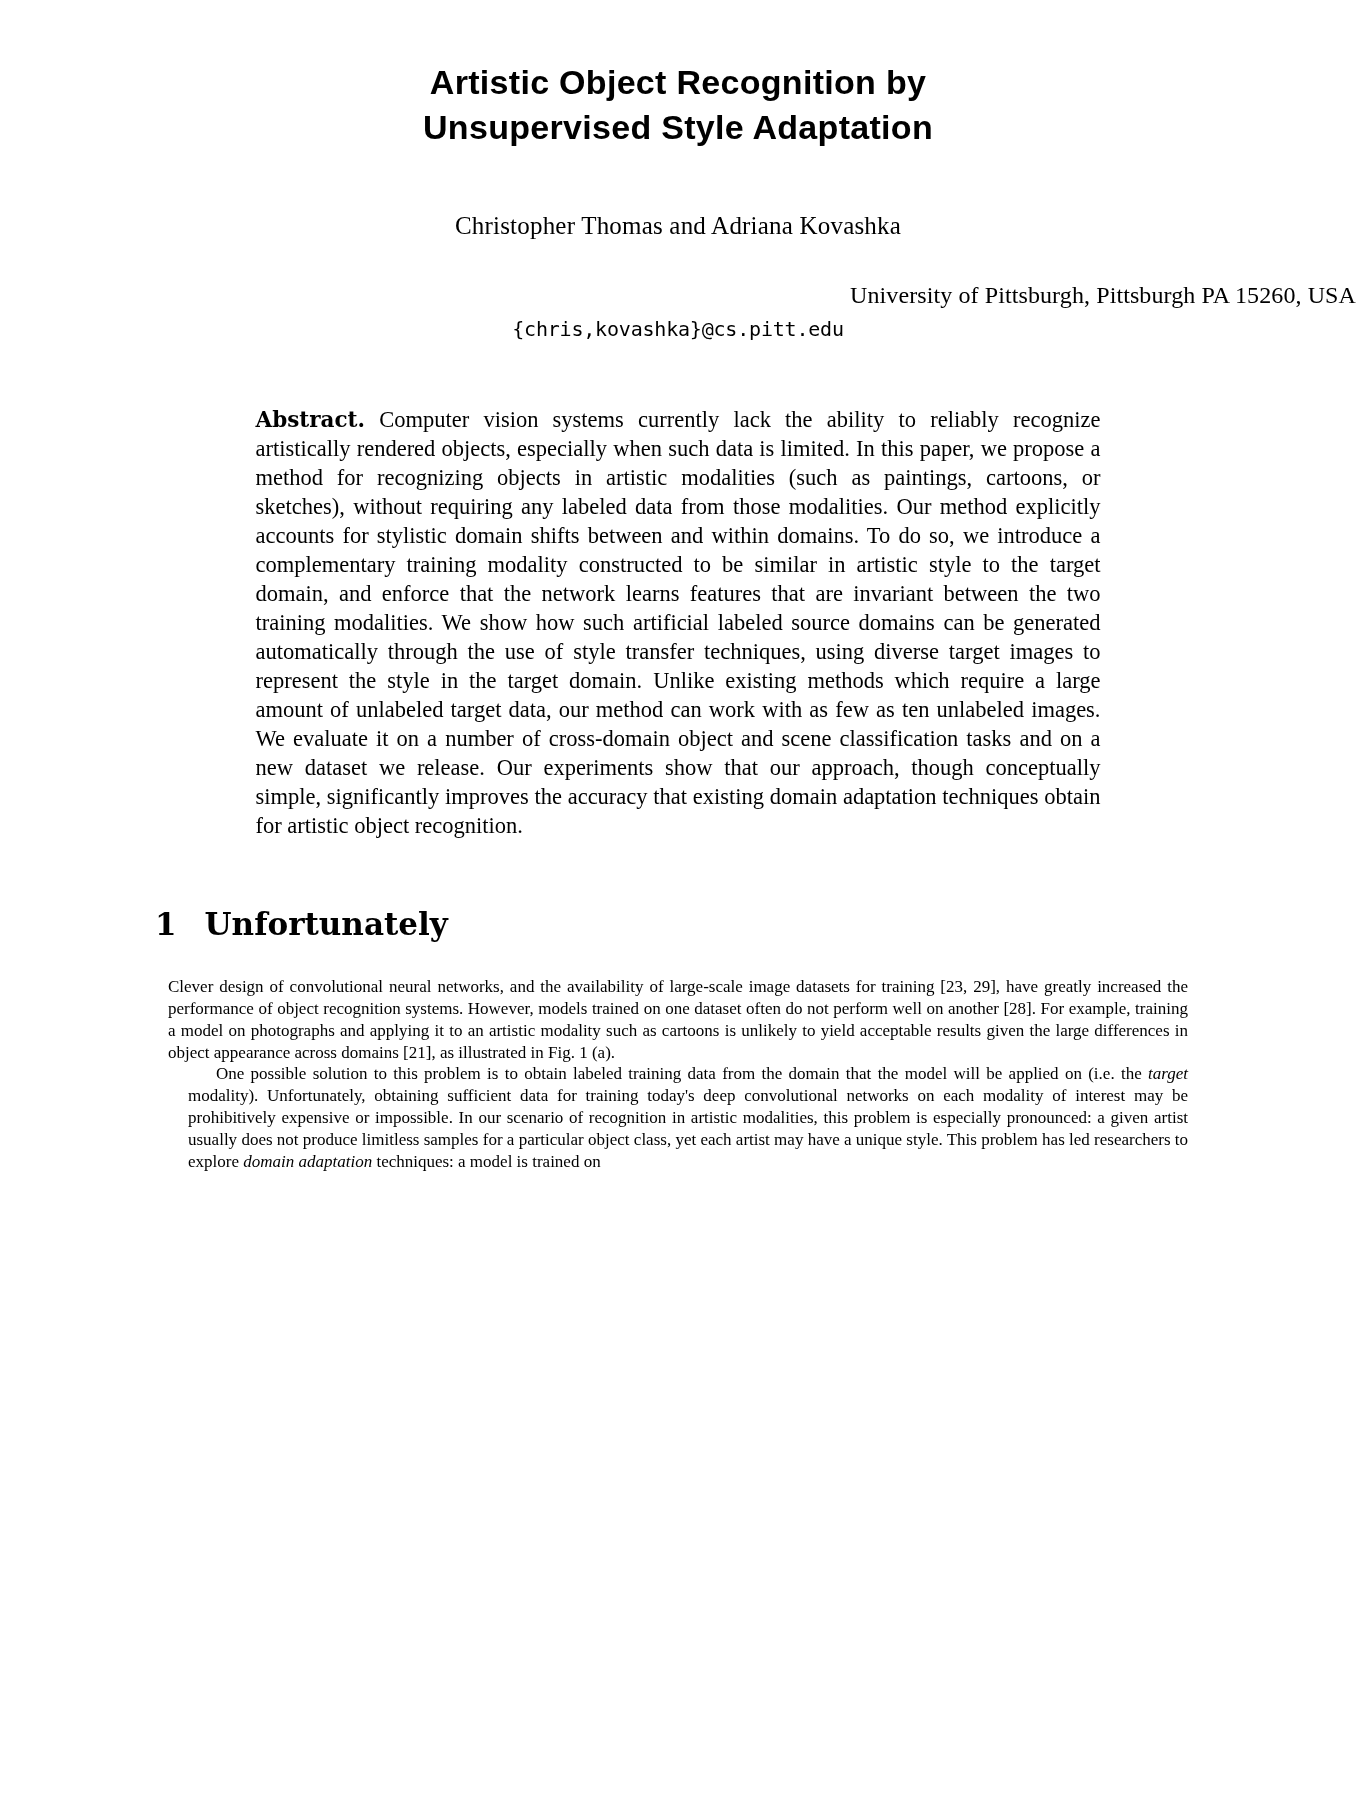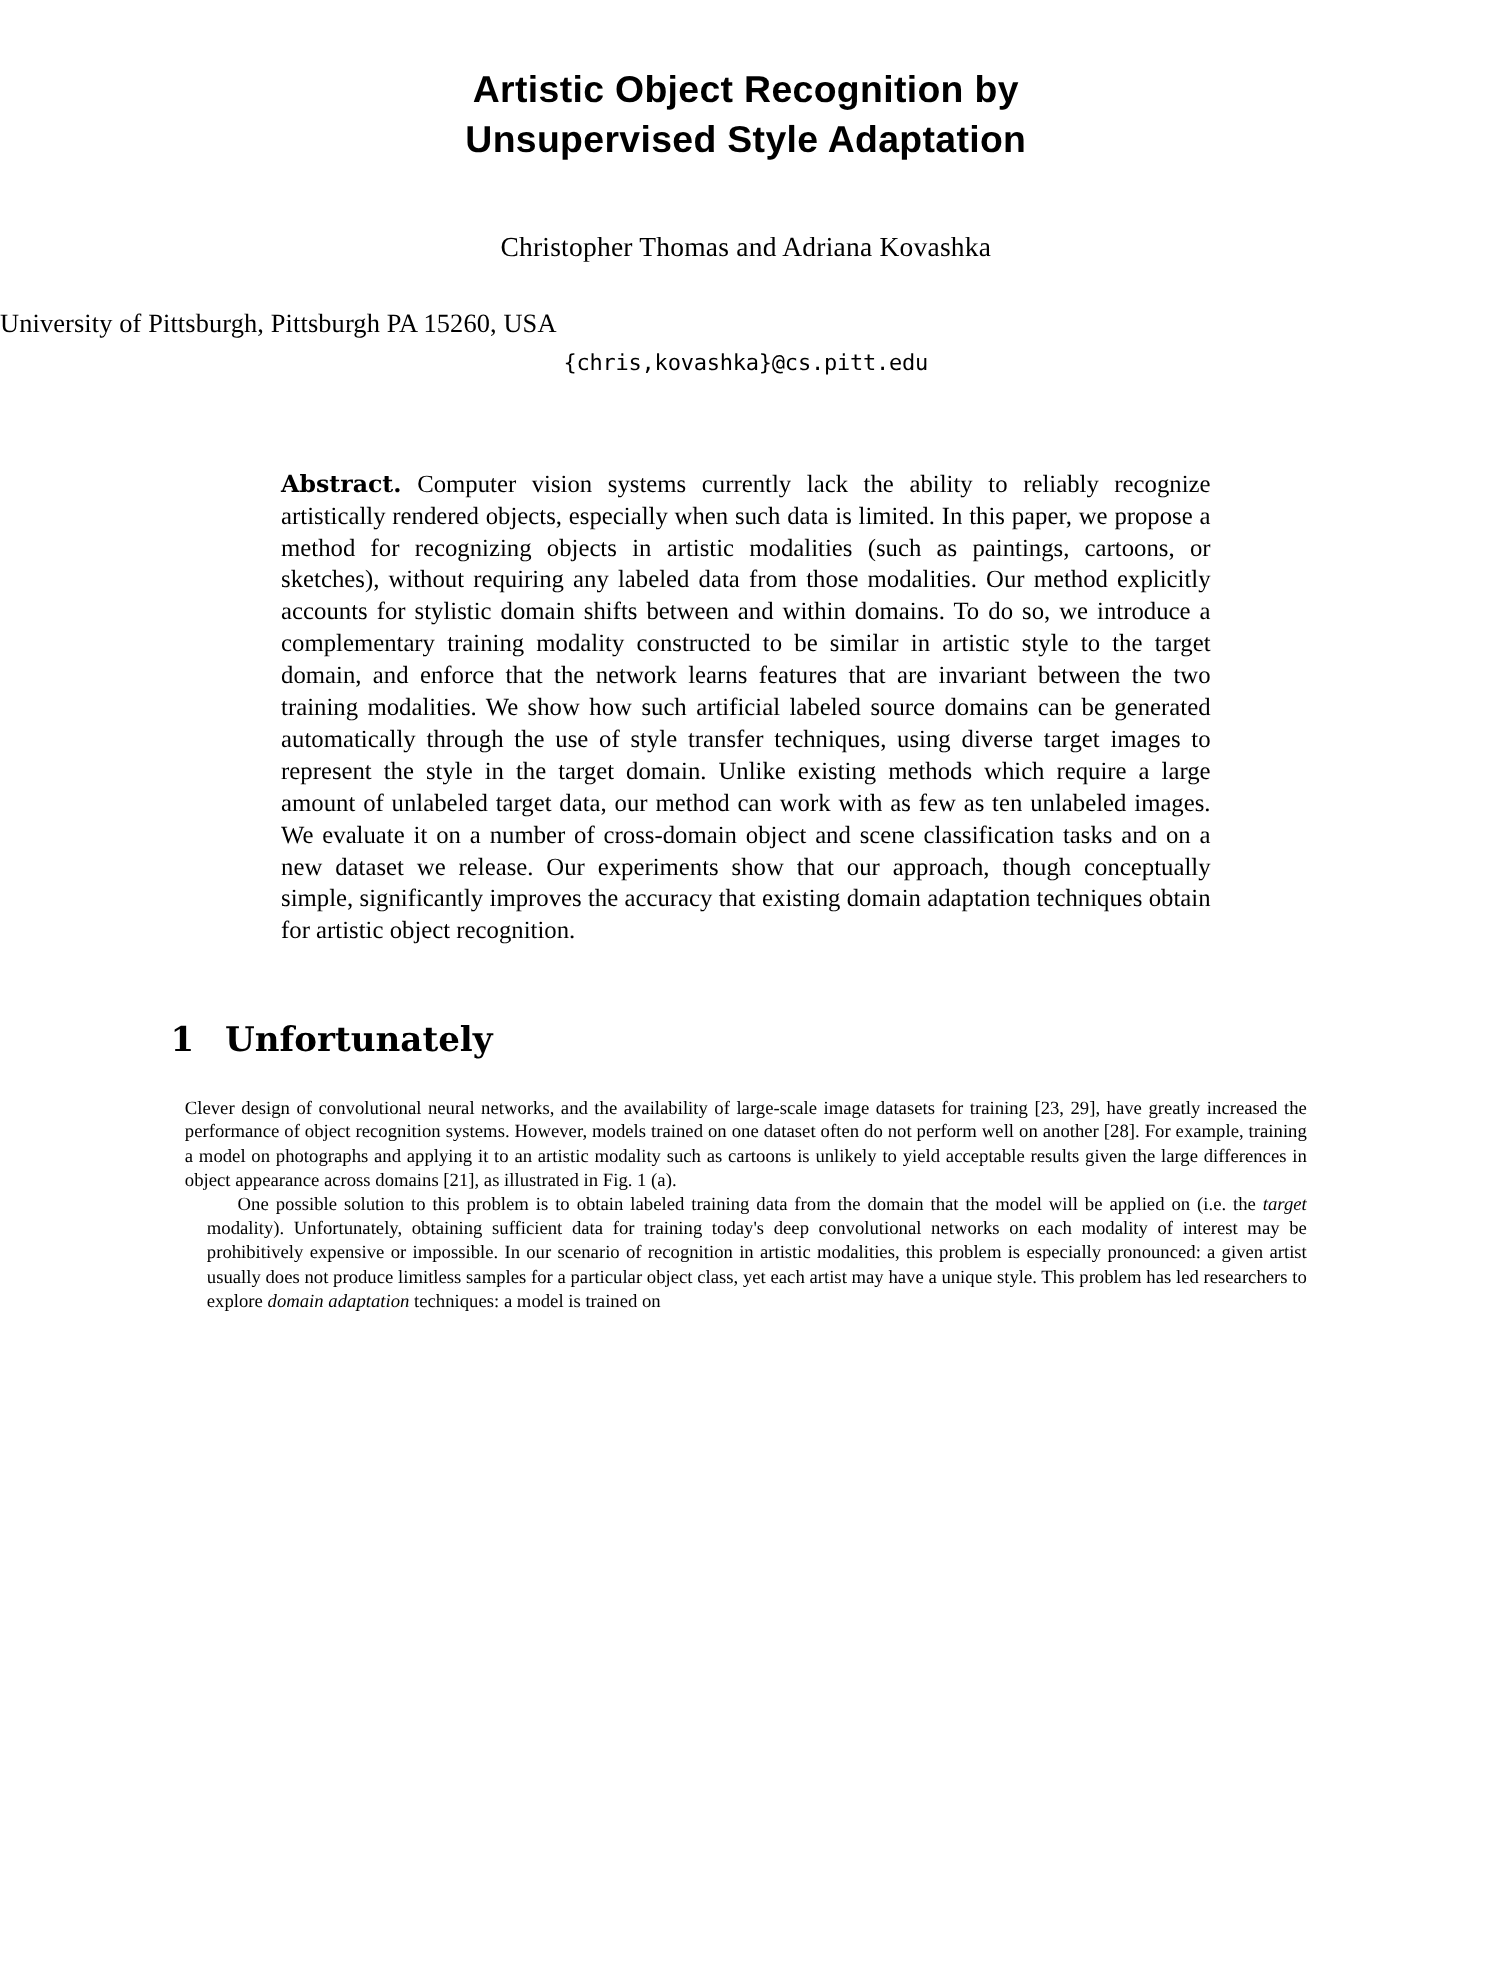--- a/index.html
+++ b/index.html
@@ -35,35 +35,35 @@
     width: 760px;
   }
   .authors {
     text-align: center;
     font-size: 25px;
     margin-top: 62px;
     letter-spacing: 0.2px;
     font-family: Liberation Serif, serif;
   }
   .affiliation {
-    text-align: left;
+    text-align: right;
     font-size: 24px;
     margin-top: 38px;
     line-height: 1.45;
     letter-spacing: 0.1px;
   }
   .email {
     text-align: center;
     font-family: "DejaVu Sans Mono", monospace;
     font-size: 20px;
     margin-top: 4px;
     letter-spacing: -0.2px;
   }
   .abstract {
-    margin: 84px auto 0 auto;
+    margin: 64px auto 0 auto;
     width: 845px;
     font-size: 22.5px;
     line-height: 1.29;
     text-align: justify;
     text-justify: inter-word;
     hyphens: manual;
   }
   .abstract b {
     font-family: "DejaVu Serif", serif;
     font-weight: bold;

